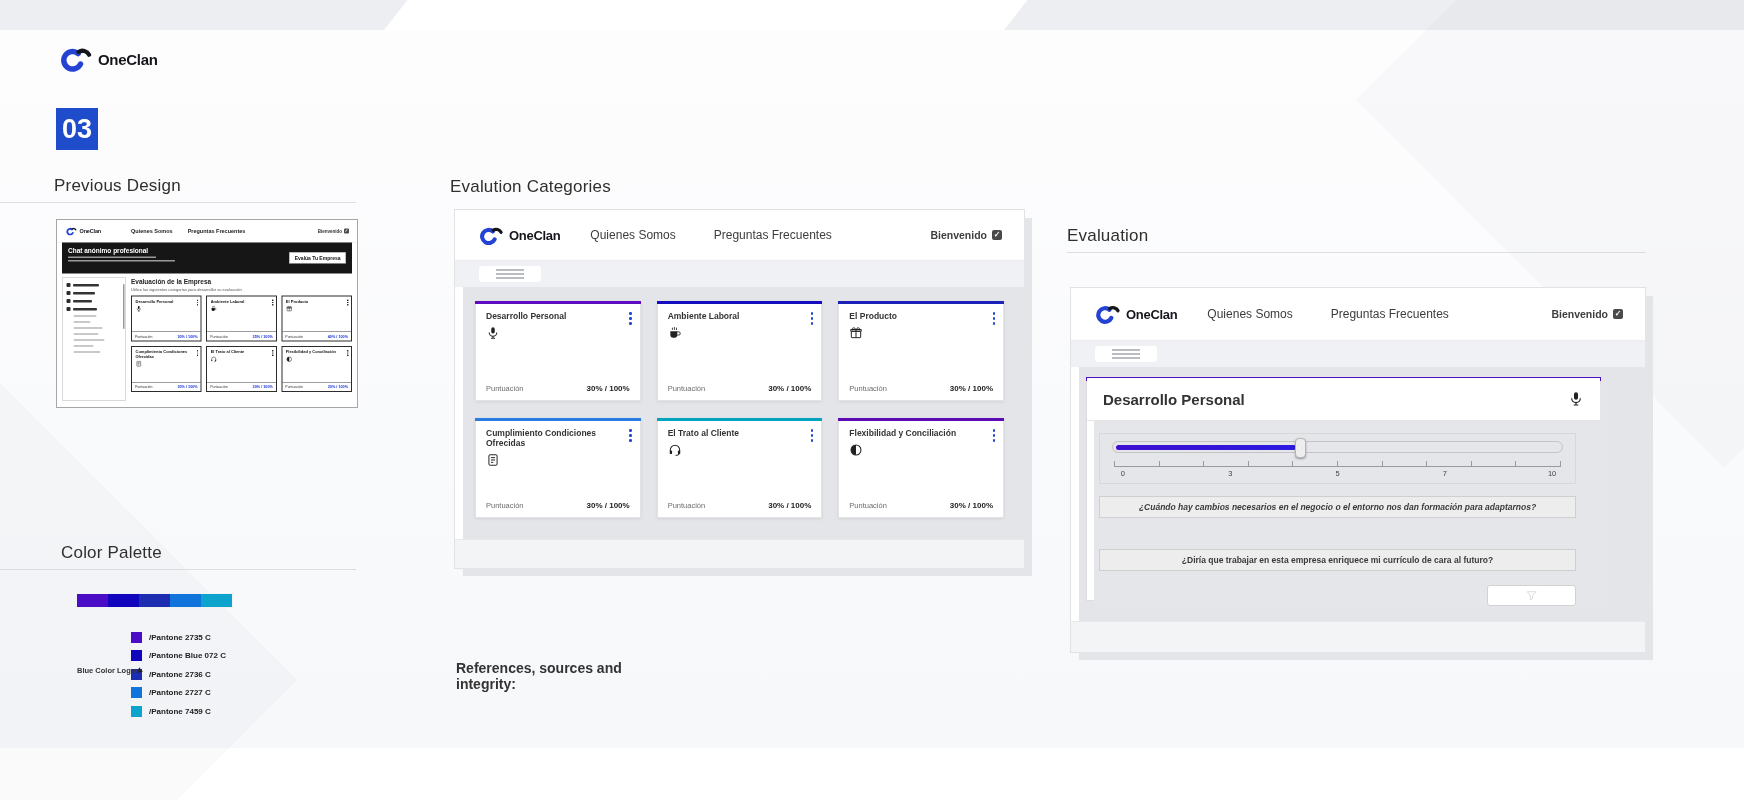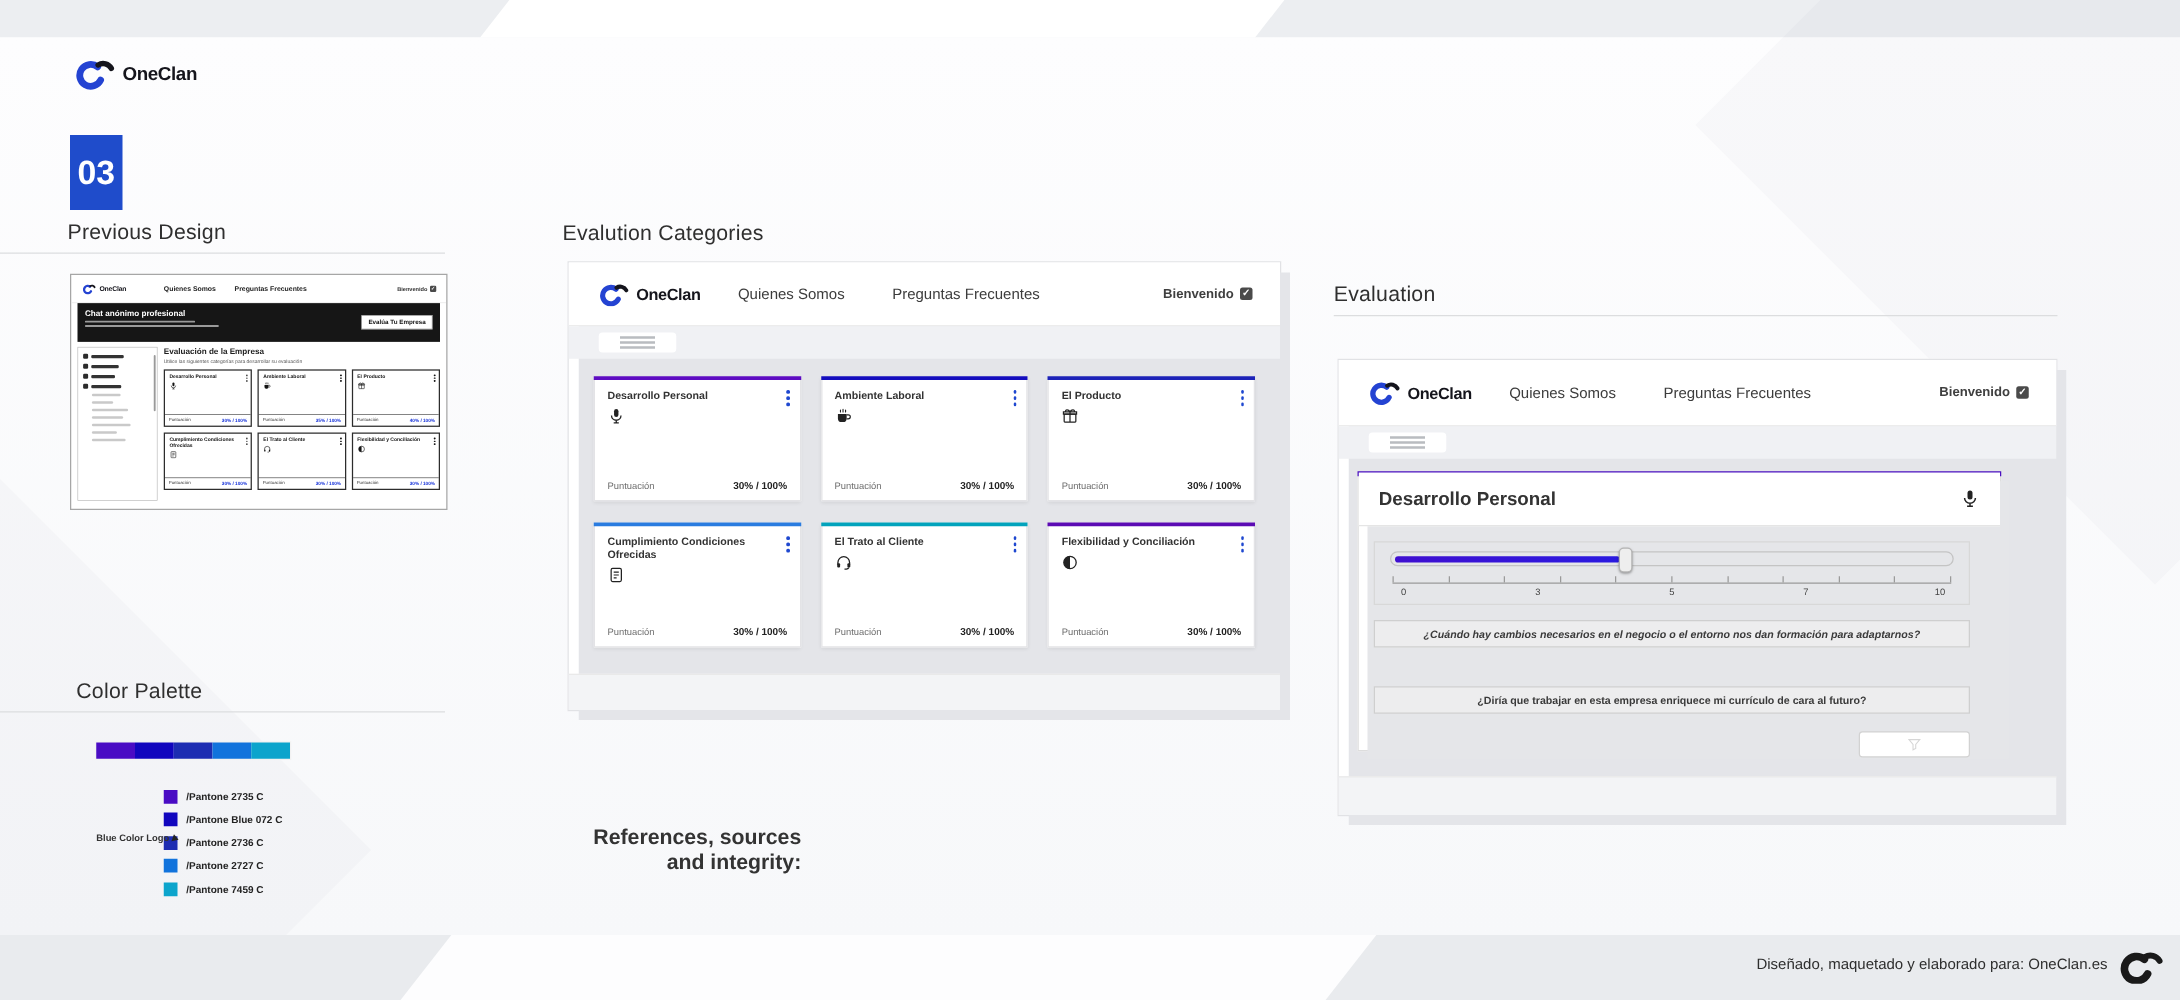--- a/index.html
+++ b/index.html
@@ -20,21 +20,21 @@
   .rule{position:absolute;height:1px;background:#dcdddf;}
   .h-section{position:absolute;font-size:17px;font-weight:500;color:#2f2f2f;letter-spacing:.2px;}
 
   
   .logo{display:flex;align-items:center;gap:5px;}
   .logo svg{display:block;}
   .logo .lg-txt{font-weight:700;color:#15151c;letter-spacing:-.3px;}
 
   
   .title-row{position:absolute;left:56px;top:108px;display:flex;align-items:center;gap:11px;}
-  .title-num{width:42px;height:60px;background:#1f4ccb;color:#fff;font-size:27px;font-weight:700;
+  .title-num{width:42px;height:42px;background:#1f4ccb;color:#fff;font-size:27px;font-weight:700;
              display:flex;align-items:center;justify-content:center;}
   .title-txt{font-size:31px;font-weight:700;color:#3b3b3b;letter-spacing:.2px;}
 
   
   .browser{position:absolute;background:#fff;border:1px solid #e1e2e5;z-index:1;}
   .browser::before{content:"";position:absolute;left:8px;top:8px;width:100%;height:100%;background:#e4e5e9;z-index:-1;}
   .b-head{position:relative;height:50px;border-bottom:1px solid #ececec;background:#fff;
           display:flex;align-items:center;padding:0 22px;}
   .b-head .nav{font-size:12px;color:#3c3c3c;cursor:default;}
   .b-head .nav.n1{margin-left:30px;}
@@ -137,21 +137,21 @@
   .pal-list{position:absolute;left:131px;top:631px;}
   .pal-row{display:flex;align-items:center;gap:7px;height:12px;margin-bottom:6.5px;}
   .pal-sw{width:11px;height:11px;flex:none;}
   .pal-name{font-size:8px;font-weight:700;color:#222;}
   .pal-anno{position:absolute;left:77px;top:666px;display:flex;align-items:center;gap:3px;
             font-size:7.5px;font-weight:700;color:#333;}
   .anno-arrow{width:0;height:0;border-left:5px solid #222;border-top:3px solid transparent;
               border-bottom:3px solid transparent;transform:rotate(20deg);}
 
   
-  .ref-label{position:absolute;left:456px;top:660px;width:185px;font-size:17px;font-weight:700;color:#333;text-align:right;}
+  .ref-label{position:absolute;left:456px;top:660px;width:185px;font-size:14px;font-weight:700;color:#333;}
   .ref-lines{position:absolute;left:650px;top:660px;font-size:11.5px;color:#333;line-height:14.5px;}
   .credit{position:absolute;right:58px;top:16px;font-size:12px;color:#2e2e2e;}
   .foot-logo{position:absolute;right:12px;top:12px;}
 </style>
 </head>
 <body>
 
 <div id="stage">
 
   <div class="band-top">
@@ -598,22 +598,14 @@
             </div>
           </div>
         </div>
       </div>
     </div>
     <div class="b-foot" style="height:30px;"></div>
   </div>
 
   <div class="ref-label">References, sources and integrity:</div>
 
-  <div class="band-bottom">
-    <div class="wedge"></div>
-    <span class="credit">Diseñado, maquetado y elaborado para: OneClan.es</span>
-    <svg class="foot-logo" width="40" height="27" viewBox="0 0 46 30">
-      <path d="M30 21.5 A11.2 11.2 0 1 1 27 8" fill="none" stroke="#1a1a1a" stroke-width="7" stroke-linecap="round"></path>
-      <path d="M27.5 6 A9.5 9.5 0 0 1 41 9.5" fill="none" stroke="#1a1a1a" stroke-width="5.5" stroke-linecap="round"></path>
-    </svg>
-  </div>
 
 </div>
 
 </body></html>

